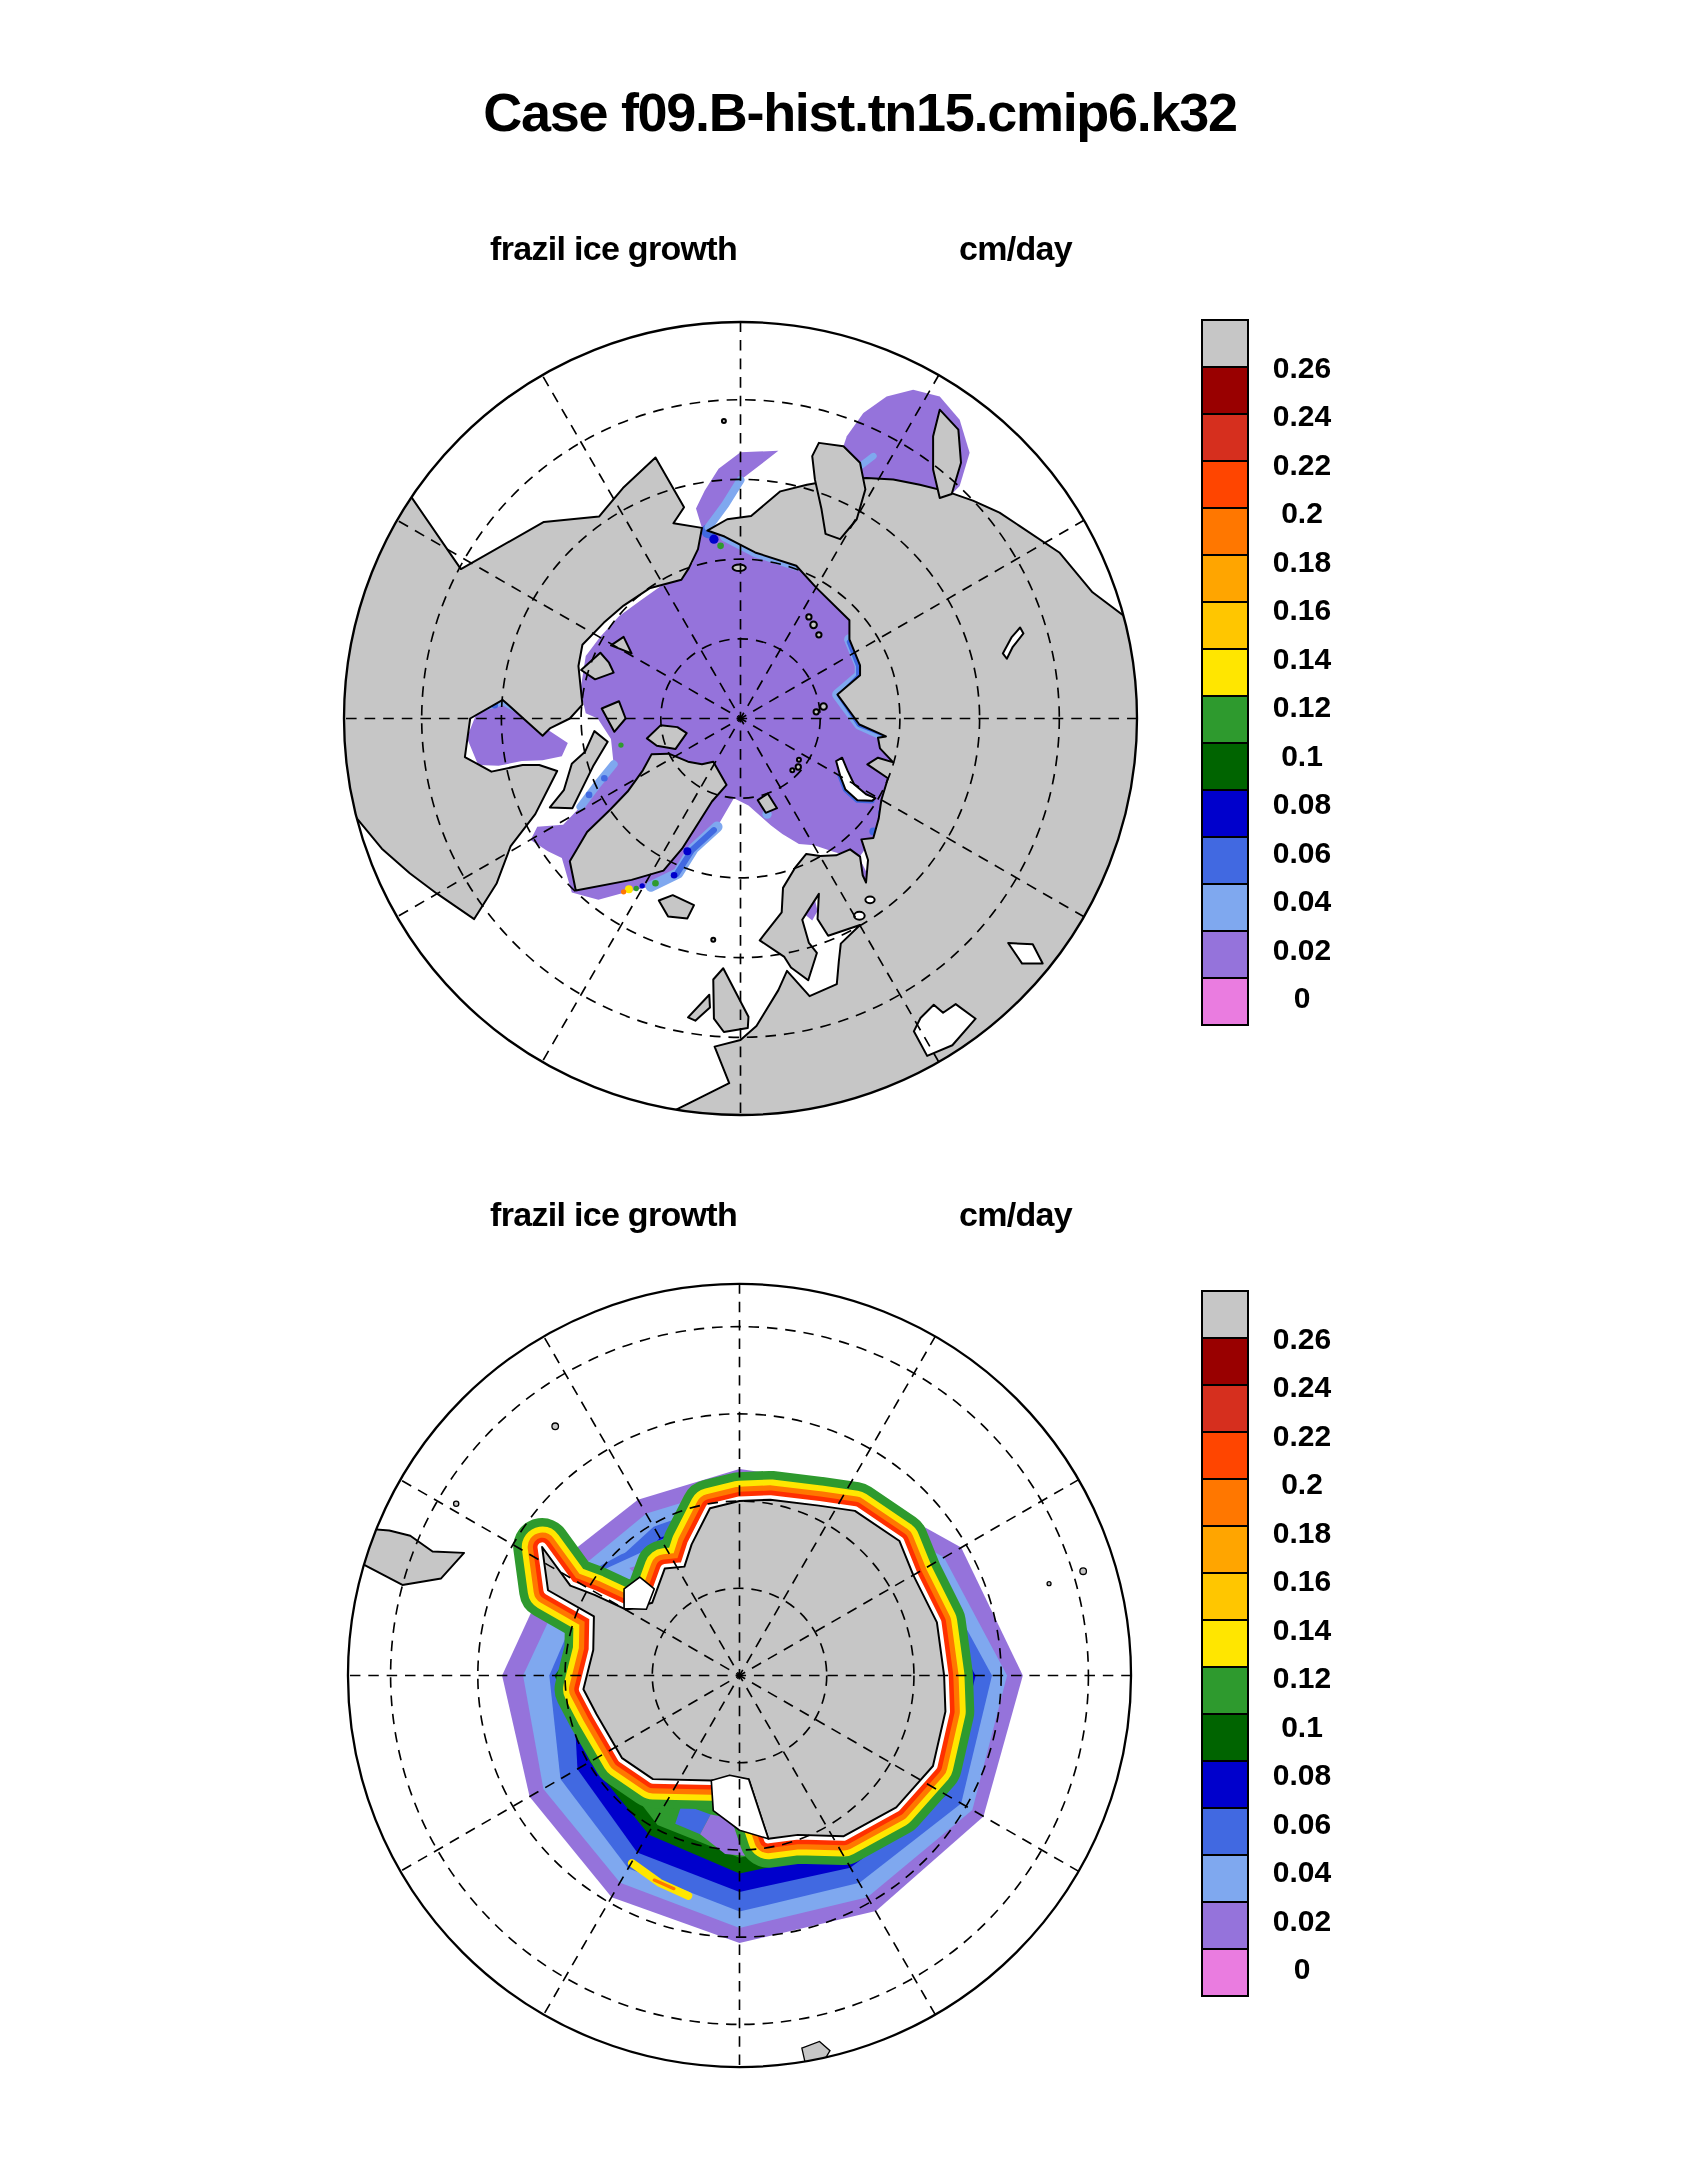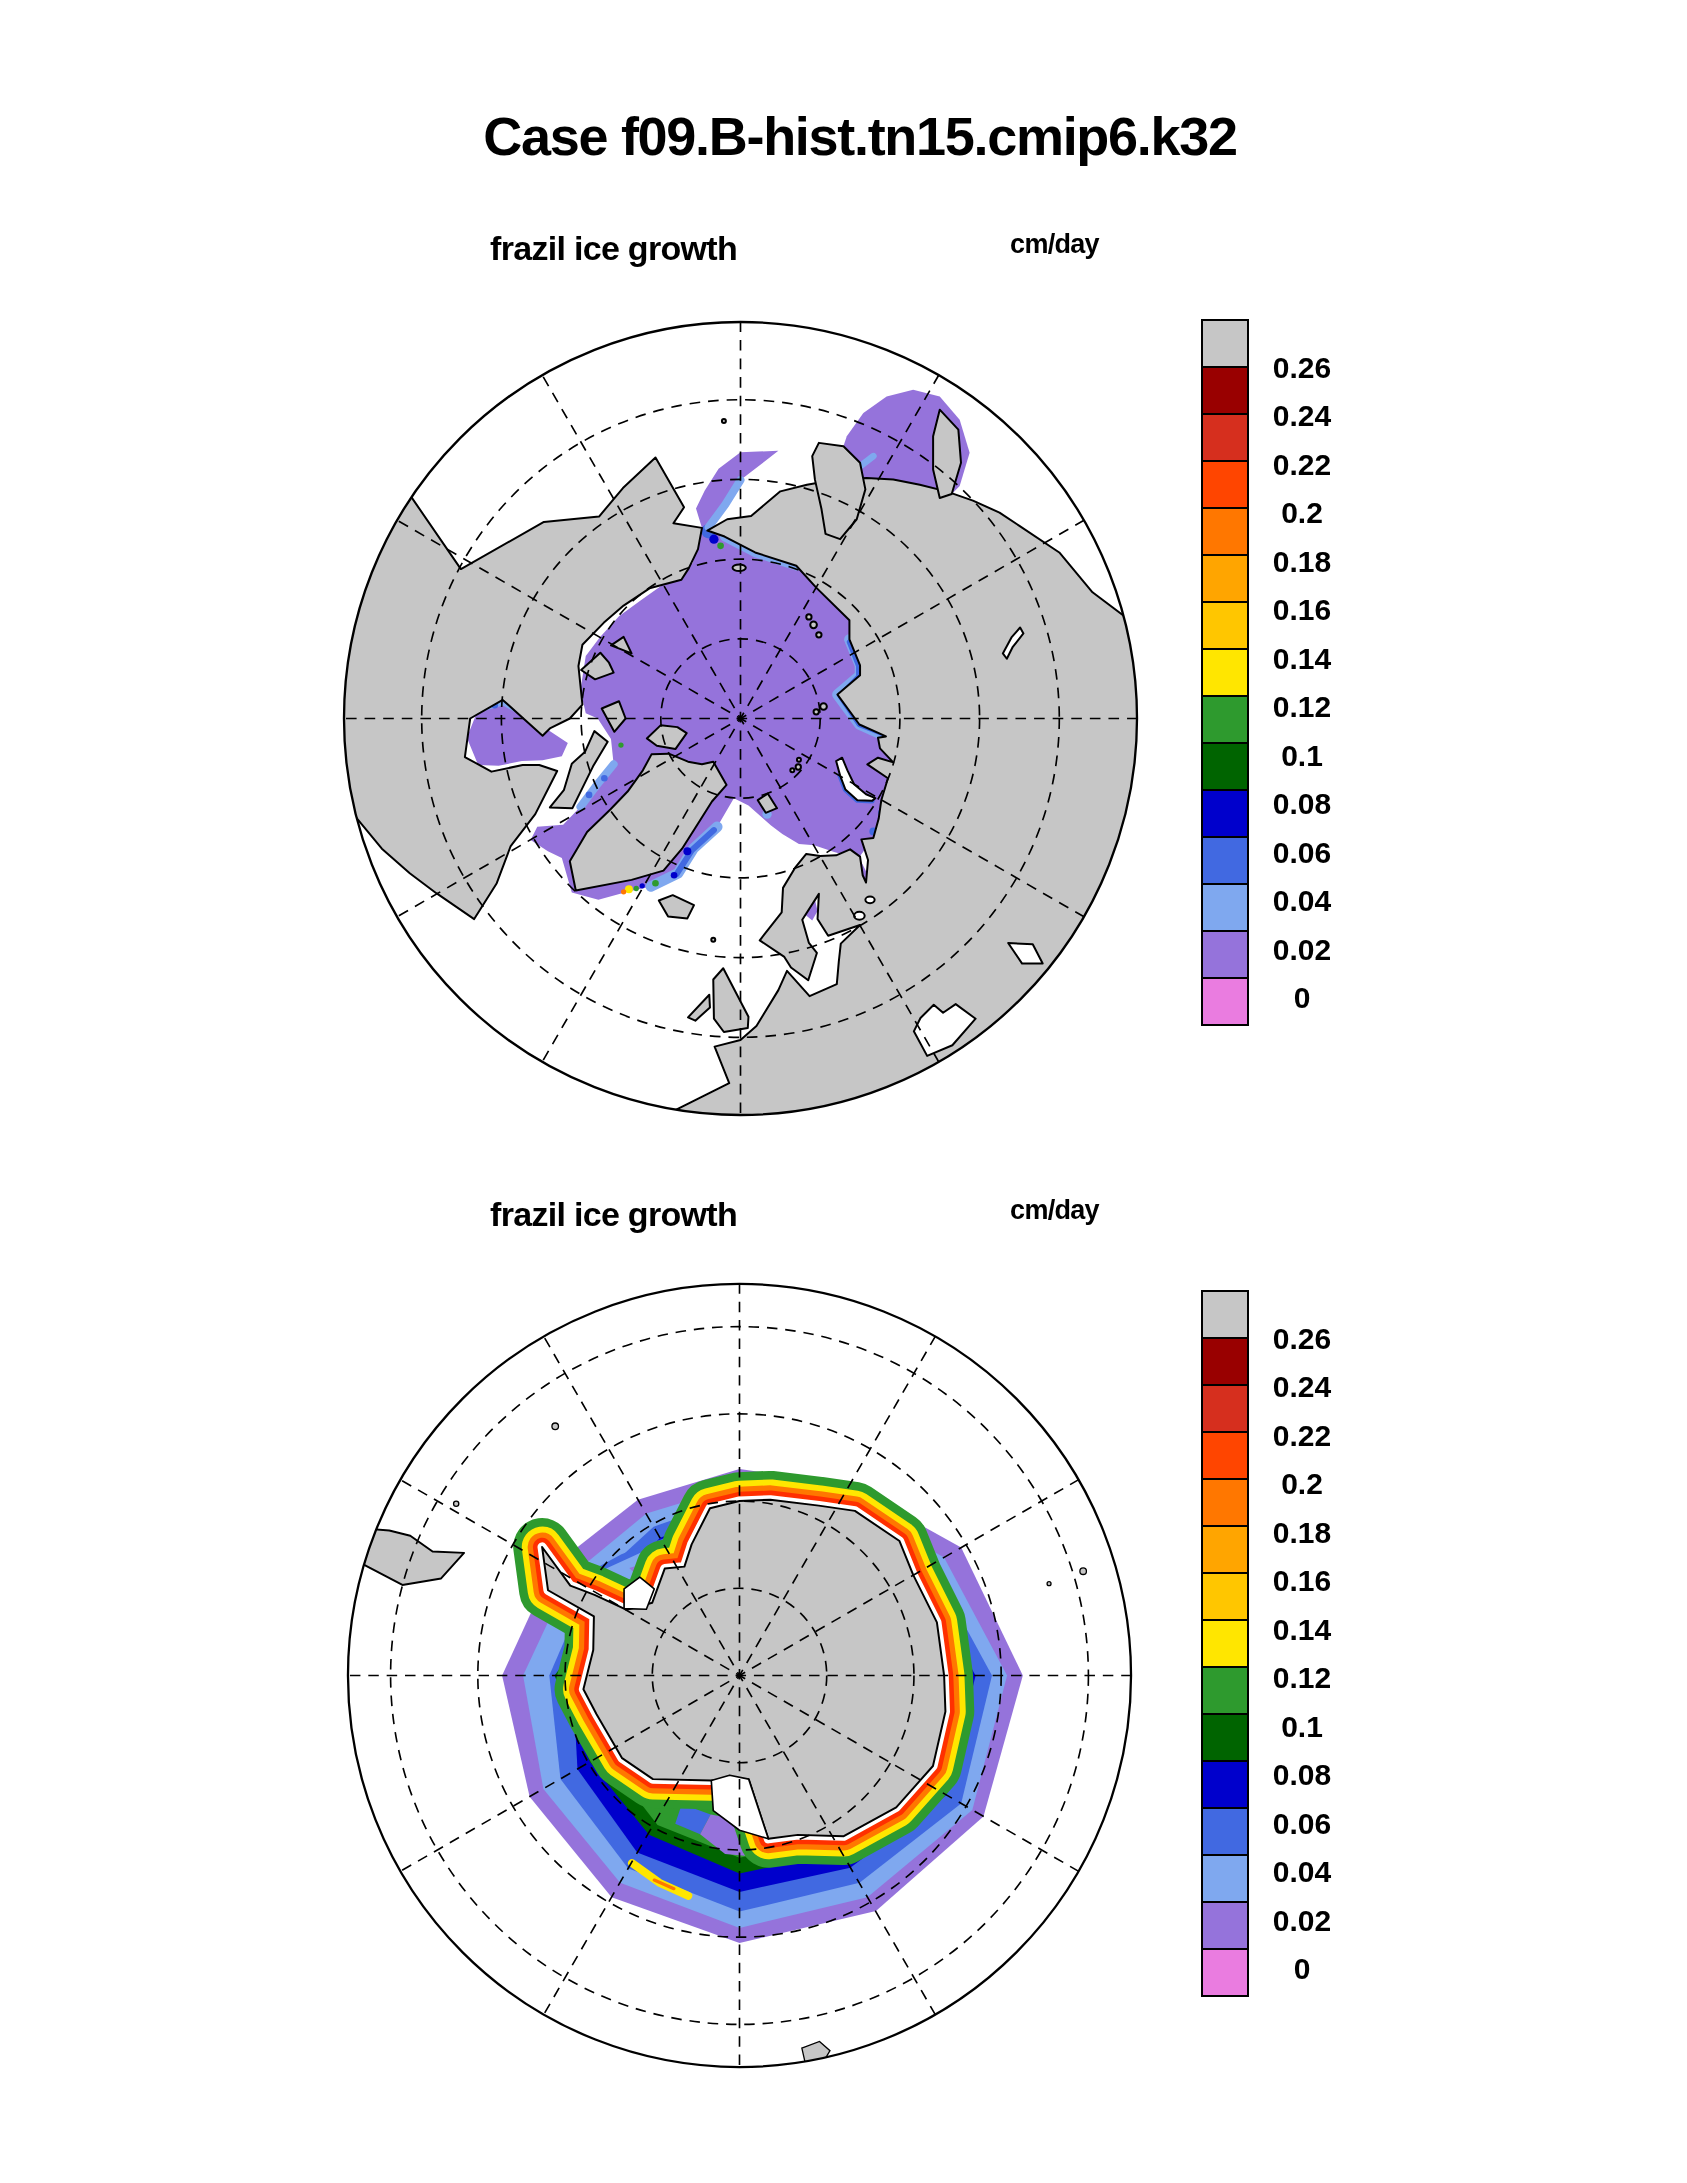--- a/index.html
+++ b/index.html
@@ -5,27 +5,27 @@
   html,body{margin:0;padding:0;background:#ffffff;}
   .page{
     position:relative; width:1687px; height:2183px; background:#ffffff;
     font-family:"Liberation Sans", sans-serif; font-weight:bold; color:#000;
     overflow:hidden;
   }
   .title-line{
     position:absolute; left:33px; width:1654px; text-align:center;
     font-size:54px; letter-spacing:-1.3px; white-space:pre; line-height:1.0;
   }
-  #title1{top:85px;margin-top:24px;}
+  #title1{top:85px;}
   #title2{top:152px;}
   .var-label{
     position:absolute; left:316px; width:595px; font-size:34px; letter-spacing:-0.7px;text-align:center;
   }
   .units-label{
-    position:absolute; left:959px; width:191px; text-align:center; font-size:27px; letter-spacing:-0.7px;
+    position:absolute; left:959px; width:191px; text-align:left; font-size:34px; letter-spacing:-0.7px;
   }
   .map-svg{position:absolute;}
   .colorbar{position:absolute; width:159px; height:734px;}
   .cb-cell{
     width:48px; height:49px; box-sizing:border-box;
     border:2px solid #000; margin-top:-2px;
   }
   .cb-cell:first-child{margin-top:0;}
   .cb-tick{
     position:absolute; left:48px; width:106px; text-align:center;

